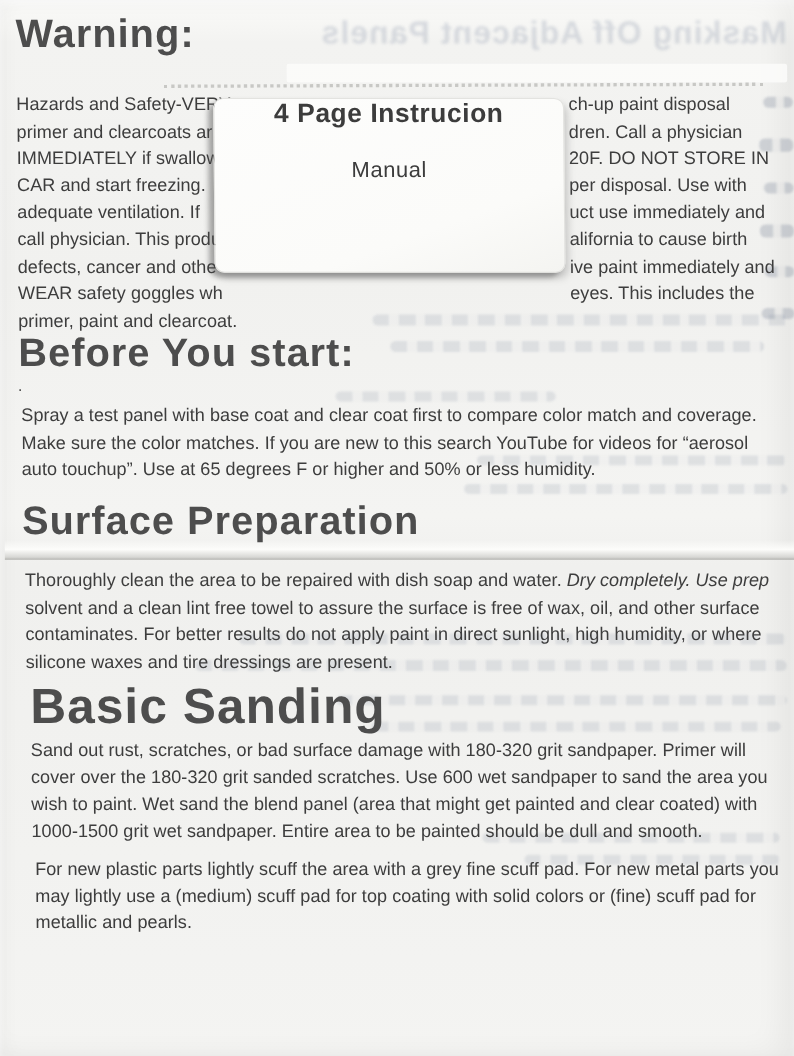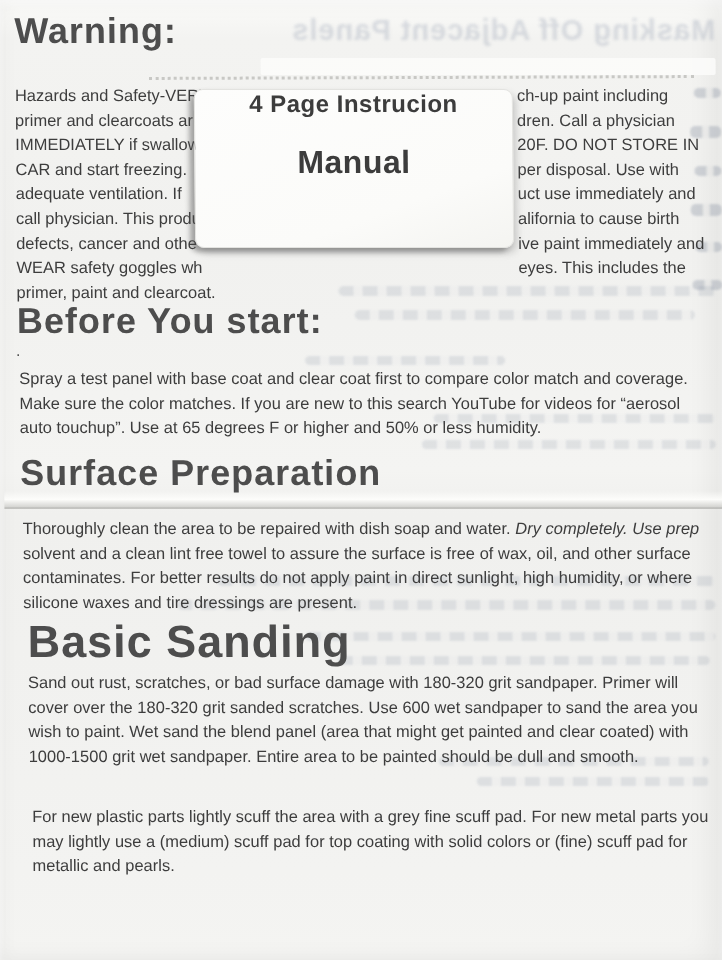--- a/index.html
+++ b/index.html
@@ -32,21 +32,21 @@
 
   
   .sticker{
     position:absolute;left:193px;top:89px;width:317px;height:157px;
     background:linear-gradient(160deg,#fdfdfc 0%,#fbfbf9 70%,#f4f4f1 100%);
     border:1px solid #e3e3e0;border-radius:9px;z-index:5;
     box-shadow:-5px 4px 5px rgba(75,75,75,.45), 3px 5px 7px rgba(110,110,110,.30);
     text-align:center;
   }
   .sticker .l1{font-size:24px;font-weight:700;color:#3c3c3c;letter-spacing:.5px;}
-  .sticker .l2{margin-top:26px;font-size:32px;font-weight:700;color:#3c3c3c;letter-spacing:.5px;}
+  .sticker .l2{margin-top:26px;font-size:20px;font-weight:400;color:#3c3c3c;letter-spacing:.5px;}
 
   
   .ghost-h{
     position:absolute;left:325px;top:14px;width:390px;text-align:center;
     font-size:29px;font-weight:700;letter-spacing:1px;
     color:rgba(148,158,178,.32);transform:scaleX(-1);filter:blur(1.4px);
     white-space:nowrap;z-index:0;
   }
   
   .g{
@@ -96,21 +96,21 @@
     <div class="g" style="left:470px;top:777px;width:232px;height:9px;"></div>
 
     <div class="torn-strip"></div>
     <div class="torn"></div>
 
     <div class="h1 txt" style="left:14px;top:10px;">Warning:</div>
 
     <div class="wblock txt">
       <div class="wline">
         <span class="wleft">Hazards and Safety-VERY</span>
-        <span class="wright">ch-up paint including</span>
+        <span class="wright">ch-up paint disposal</span>
       </div>
       <div class="wline">
         <span class="wleft">primer and clearcoats ar</span>
         <span class="wright">dren. Call a physician</span>
       </div>
       <div class="wline">
         <span class="wleft">IMMEDIATELY if swallow</span>
         <span class="wright">20F. DO NOT STORE IN</span>
       </div>
       <div class="wline">
@@ -149,16 +149,16 @@
 
     <div class="h1 txt" style="left:16px;top:452px;">Surface Preparation</div>
 
     <div class="fold"></div>
     <div class="fold-line"></div>
 
     <div class="bodytext txt" style="left:18px;top:516px;"><span>Thoroughly clean the area to be repaired with dish soap and water.  </span><span class="it">Dry completely. Use prep</span><span> solvent and a clean lint free towel to assure the surface is free of wax, oil, and other surface contaminates. For better results do not apply paint in direct sunlight, high humidity, or where silicone waxes and tire dressings are present.</span></div>
 
     <div class="h1 txt" style="left:22px;top:616px;font-size:45px;">Basic Sanding</div>
     <div class="bodytext txt" style="left:22px;top:670px;">Sand out rust, scratches, or bad surface damage with 180-320 grit sandpaper. Primer will cover over the 180-320 grit sanded scratches. Use 600 wet sandpaper to sand the area you wish to paint. Wet sand the blend panel (area that might get painted and clear coated) with 1000-1500 grit wet sandpaper. Entire area to be painted should be dull and smooth.</div>
-    <div class="bodytext txt" style="left:25px;top:778px;width:684px;margin-top:26px;">For new plastic parts lightly scuff the area with a grey fine scuff pad. For new metal parts you may lightly use a (medium) scuff pad for top coating with solid colors or (fine) scuff pad for metallic and pearls.</div>
+    <div class="bodytext txt" style="left:25px;top:778px;width:684px;">For new plastic parts lightly scuff the area with a grey fine scuff pad. For new metal parts you may lightly use a (medium) scuff pad for top coating with solid colors or (fine) scuff pad for metallic and pearls.</div>
 
   </div>
 </div>
 
 </body></html>

